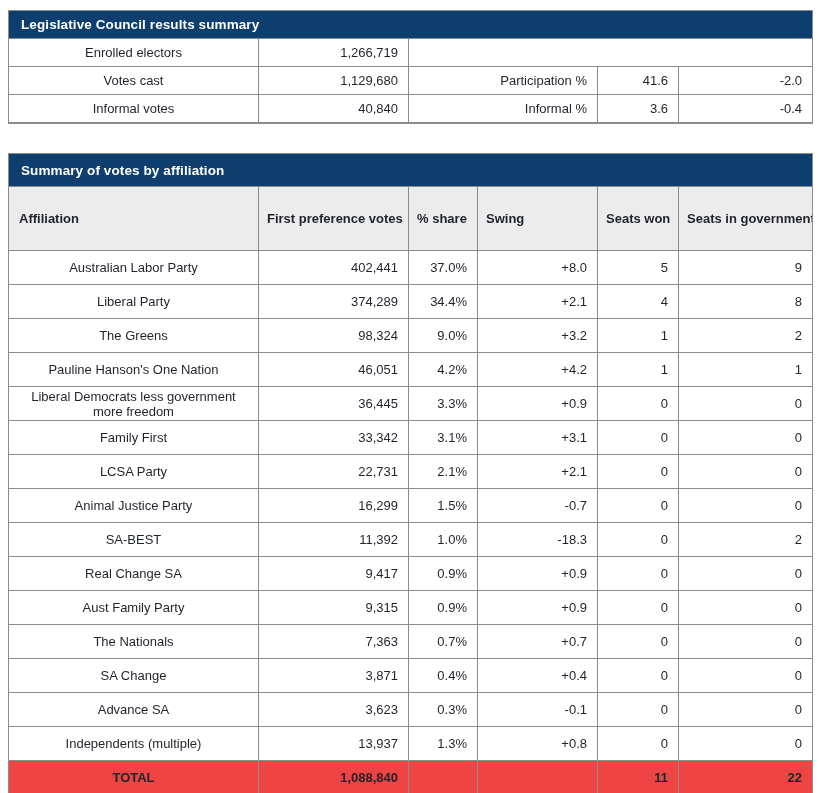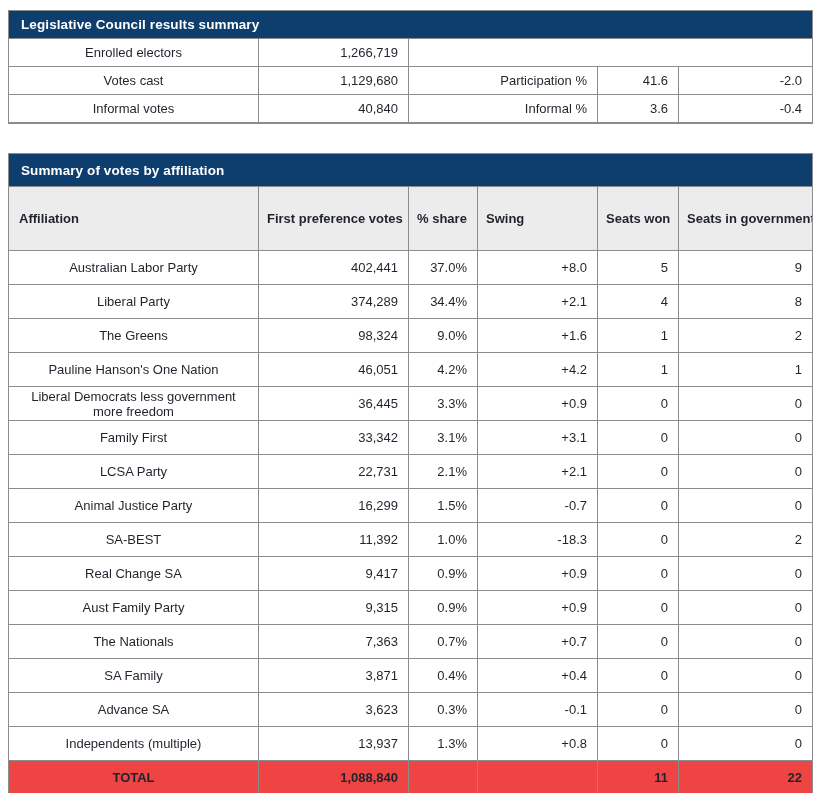--- a/index.html
+++ b/index.html
@@ -133,21 +133,21 @@
           <td class="num">374,289</td>
           <td class="num">34.4%</td>
           <td class="num">+2.1</td>
           <td class="num">4</td>
           <td class="num">8</td>
         </tr>
         <tr>
           <td class="label">The Greens</td>
           <td class="num">98,324</td>
           <td class="num">9.0%</td>
-          <td class="num">+1.6</td>
+          <td class="num">+3.2</td>
           <td class="num">1</td>
           <td class="num">2</td>
         </tr>
         <tr>
           <td class="label">Pauline Hanson's One Nation</td>
           <td class="num">46,051</td>
           <td class="num">4.2%</td>
           <td class="num">+4.2</td>
           <td class="num">1</td>
           <td class="num">1</td>
@@ -210,21 +210,21 @@
         </tr>
         <tr>
           <td class="label">The Nationals</td>
           <td class="num">7,363</td>
           <td class="num">0.7%</td>
           <td class="num">+0.7</td>
           <td class="num">0</td>
           <td class="num">0</td>
         </tr>
         <tr>
-          <td class="label">SA Family</td>
+          <td class="label">SA Change</td>
           <td class="num">3,871</td>
           <td class="num">0.4%</td>
           <td class="num">+0.4</td>
           <td class="num">0</td>
           <td class="num">0</td>
         </tr>
         <tr>
           <td class="label">Advance SA</td>
           <td class="num">3,623</td>
           <td class="num">0.3%</td>

